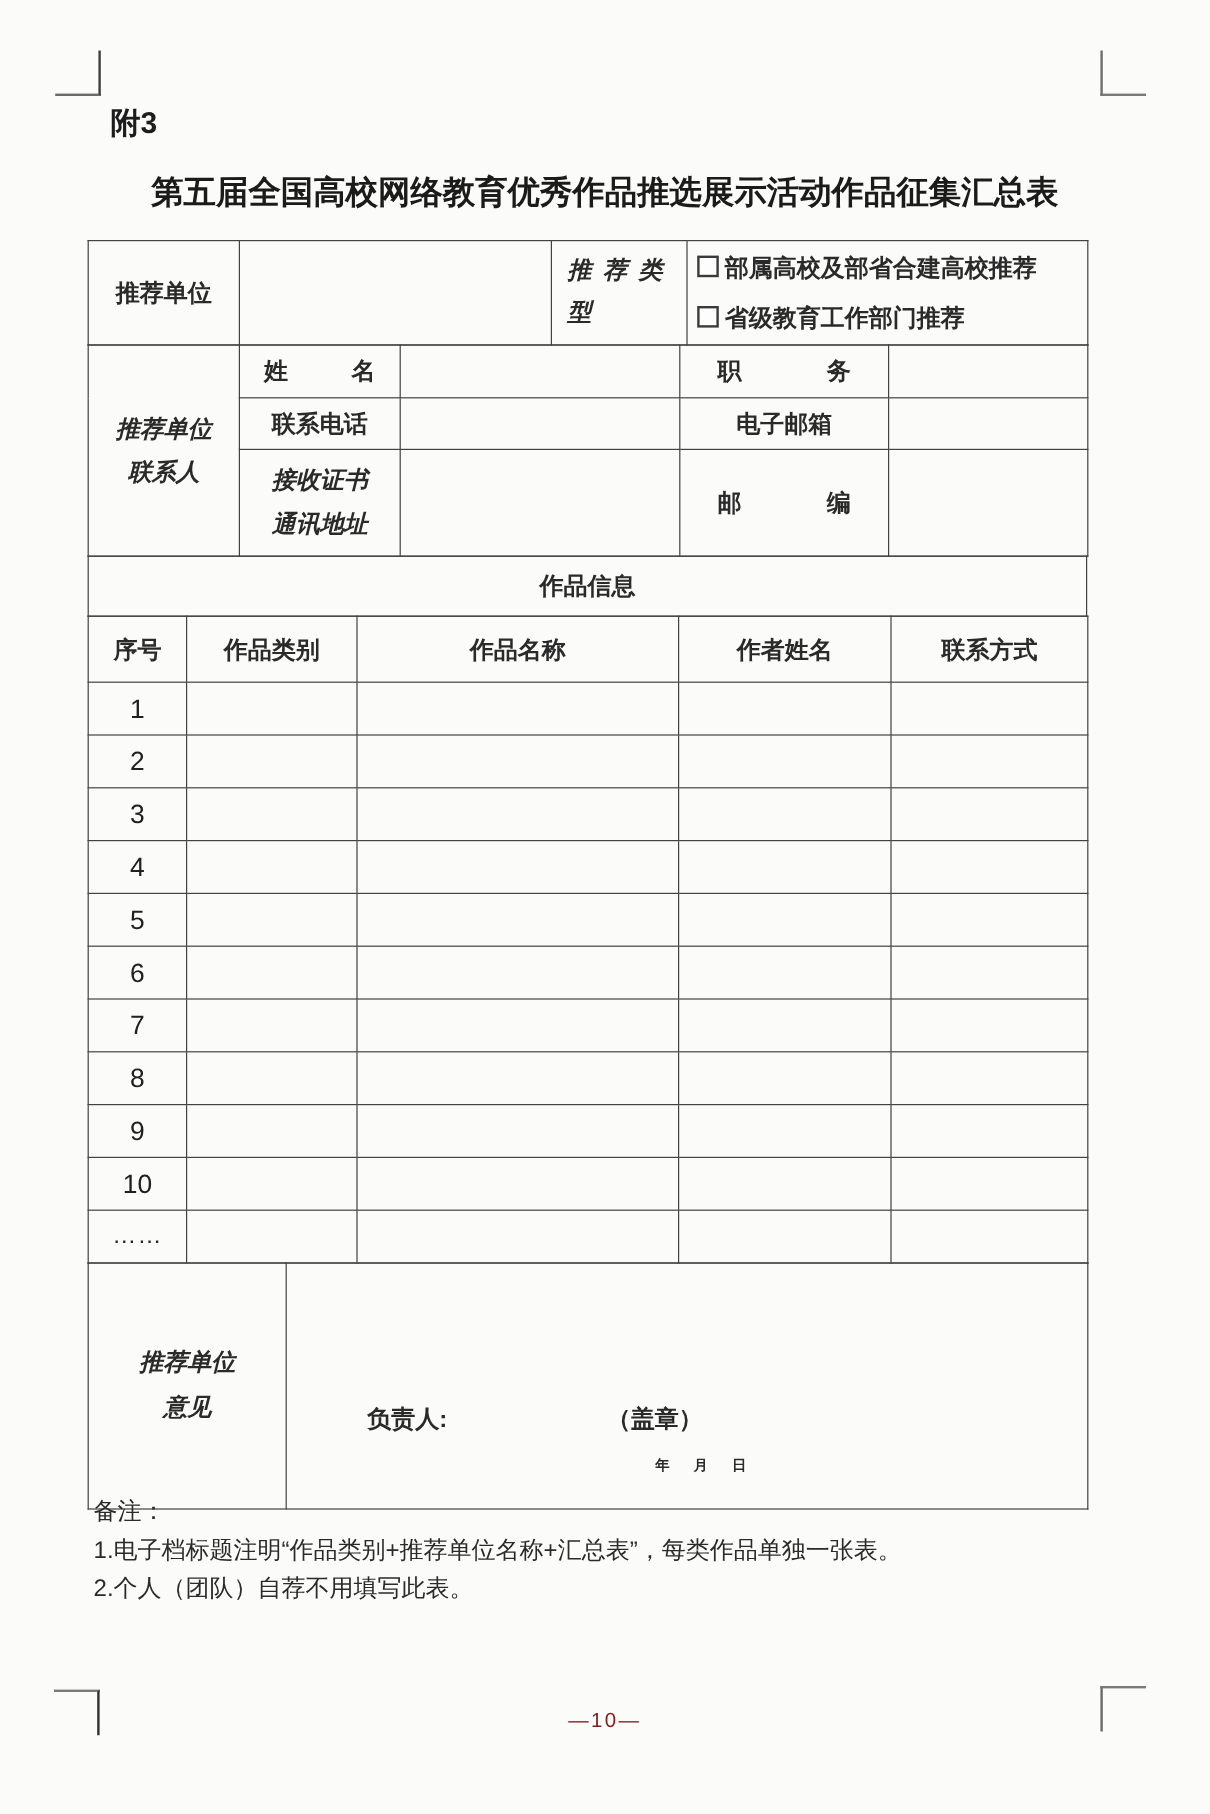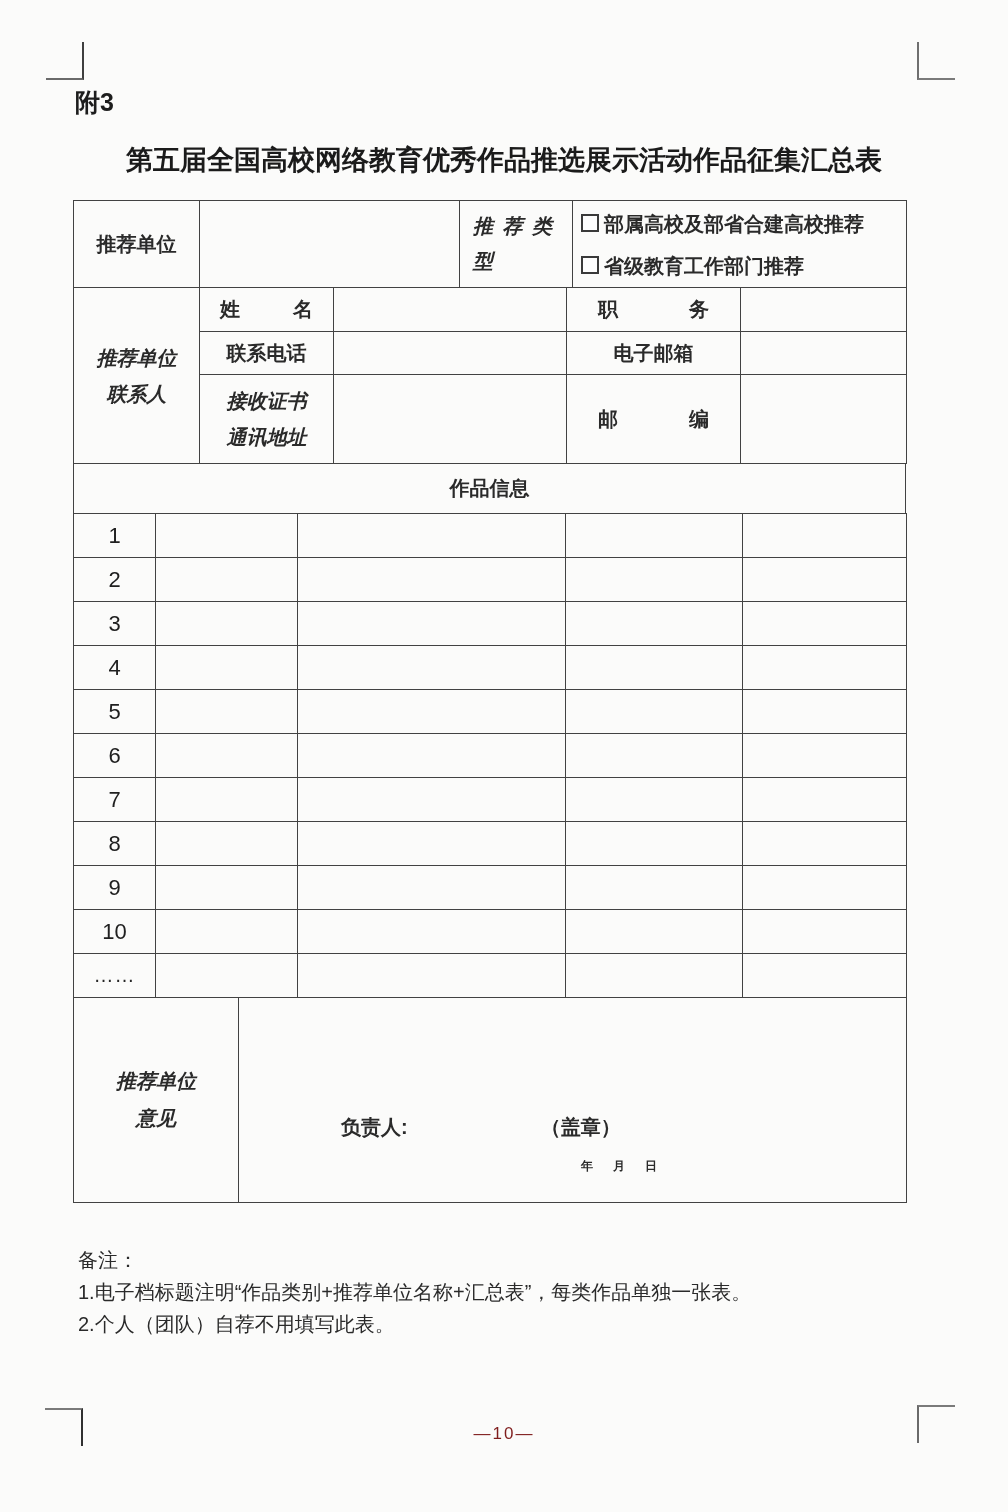--- a/index.html
+++ b/index.html
@@ -9,21 +9,21 @@
     font-family:"Liberation Sans","DejaVu Sans",sans-serif;
     overflow:hidden;
   }
   
   .corner{position:absolute;width:36px;height:36px;}
   .corner-tl{left:46px;top:42px;border-right:2px solid #3f3f3f;border-bottom:2px solid #6a6a6a;}
   .corner-tr{left:917px;top:42px;border-left:2px solid #6f6f6f;border-bottom:2px solid #7a7a7a;}
   .corner-bl{left:45px;top:1408px;border-right:2px solid #303030;border-top:2px solid #7a7a7a;}
   .corner-br{left:917px;top:1405px;border-left:2px solid #6a6a6a;border-top:2px solid #7a7a7a;}
 
-  .attach{position:absolute;left:75px;top:86px;font-size:25px;font-weight:700;color:#1d1d1d;}
+  .attach{position:absolute;left:92px;top:86px;font-size:25px;font-weight:700;color:#1d1d1d;}
   .doc-title{position:absolute;left:0;right:0;top:142px;text-align:center;
     font-size:27px;font-weight:700;color:#1b1b1b;}
 
   .form-wrap{position:absolute;left:73px;top:200px;width:833px;}
   table{border-collapse:collapse;table-layout:fixed;width:833px;}
   .t + .t{margin-top:-1px;}
   td{border:1px solid #424242;vertical-align:middle;font-size:20px;padding:0;
      text-align:center;color:#262626;overflow:hidden;}
   .lbl{font-weight:600;color:#2a2a2a;}
   .pre{white-space:pre-line;font-style:italic;}
@@ -36,21 +36,21 @@
        margin-right:5px;vertical-align:-1px;background:#fdfdfd;}
 
   
   .just{text-align:justify;text-align-last:justify;padding:0 20px;}
   .just-wide{text-align:justify;text-align-last:justify;padding:0 31px;}
 
   .num-cell{font-size:22px;font-weight:400;color:#202020;}
   .dots-cell{font-size:20px;letter-spacing:1px;}
 
   
-  .opinion-content{vertical-align:top;text-align:left;padding-left:35px;}
+  .opinion-content{vertical-align:top;text-align:left;}
   .resp-line{margin:116px 0 0 67px;font-size:20px;font-weight:600;color:#2a2a2a;}
   .seal{margin-left:133px;}
   .date-line{margin:17px 0 0 307px;font-size:12px;font-weight:600;letter-spacing:4px;color:#2a2a2a;}
 
   
   .notes{position:absolute;left:78px;top:1244px;display:flex;font-size:20px;
          line-height:32px;font-weight:500;color:#2a2a2a;flex-direction:column;}
   .notes .prefix{white-space:nowrap;margin-right:6px;}
   .page-num{position:absolute;left:0;right:0;top:1424px;text-align:center;
     font-size:17px;color:#7f1d1d;letter-spacing:2px;}
@@ -136,20 +136,27 @@
 
   <table class="t">
     <colgroup>
         <col style="width:82px">
         <col style="width:142px">
         <col style="width:268px">
         <col style="width:177px">
         <col style="width:164px">
       </colgroup>
     <tbody>
+        <tr style="height:55px">
+      <td class="lbl">序号</td>
+      <td class="lbl">作品类别</td>
+      <td class="lbl">作品名称</td>
+      <td class="lbl">作者姓名</td>
+      <td class="lbl">联系方式</td>
+    </tr>
     <tr style="height:44px">
       <td class="num-cell">1</td>
       <td></td>
           <td></td>
           <td></td>
           <td></td>
     </tr>
     <tr style="height:44px">
       <td class="num-cell">2</td>
       <td></td>

